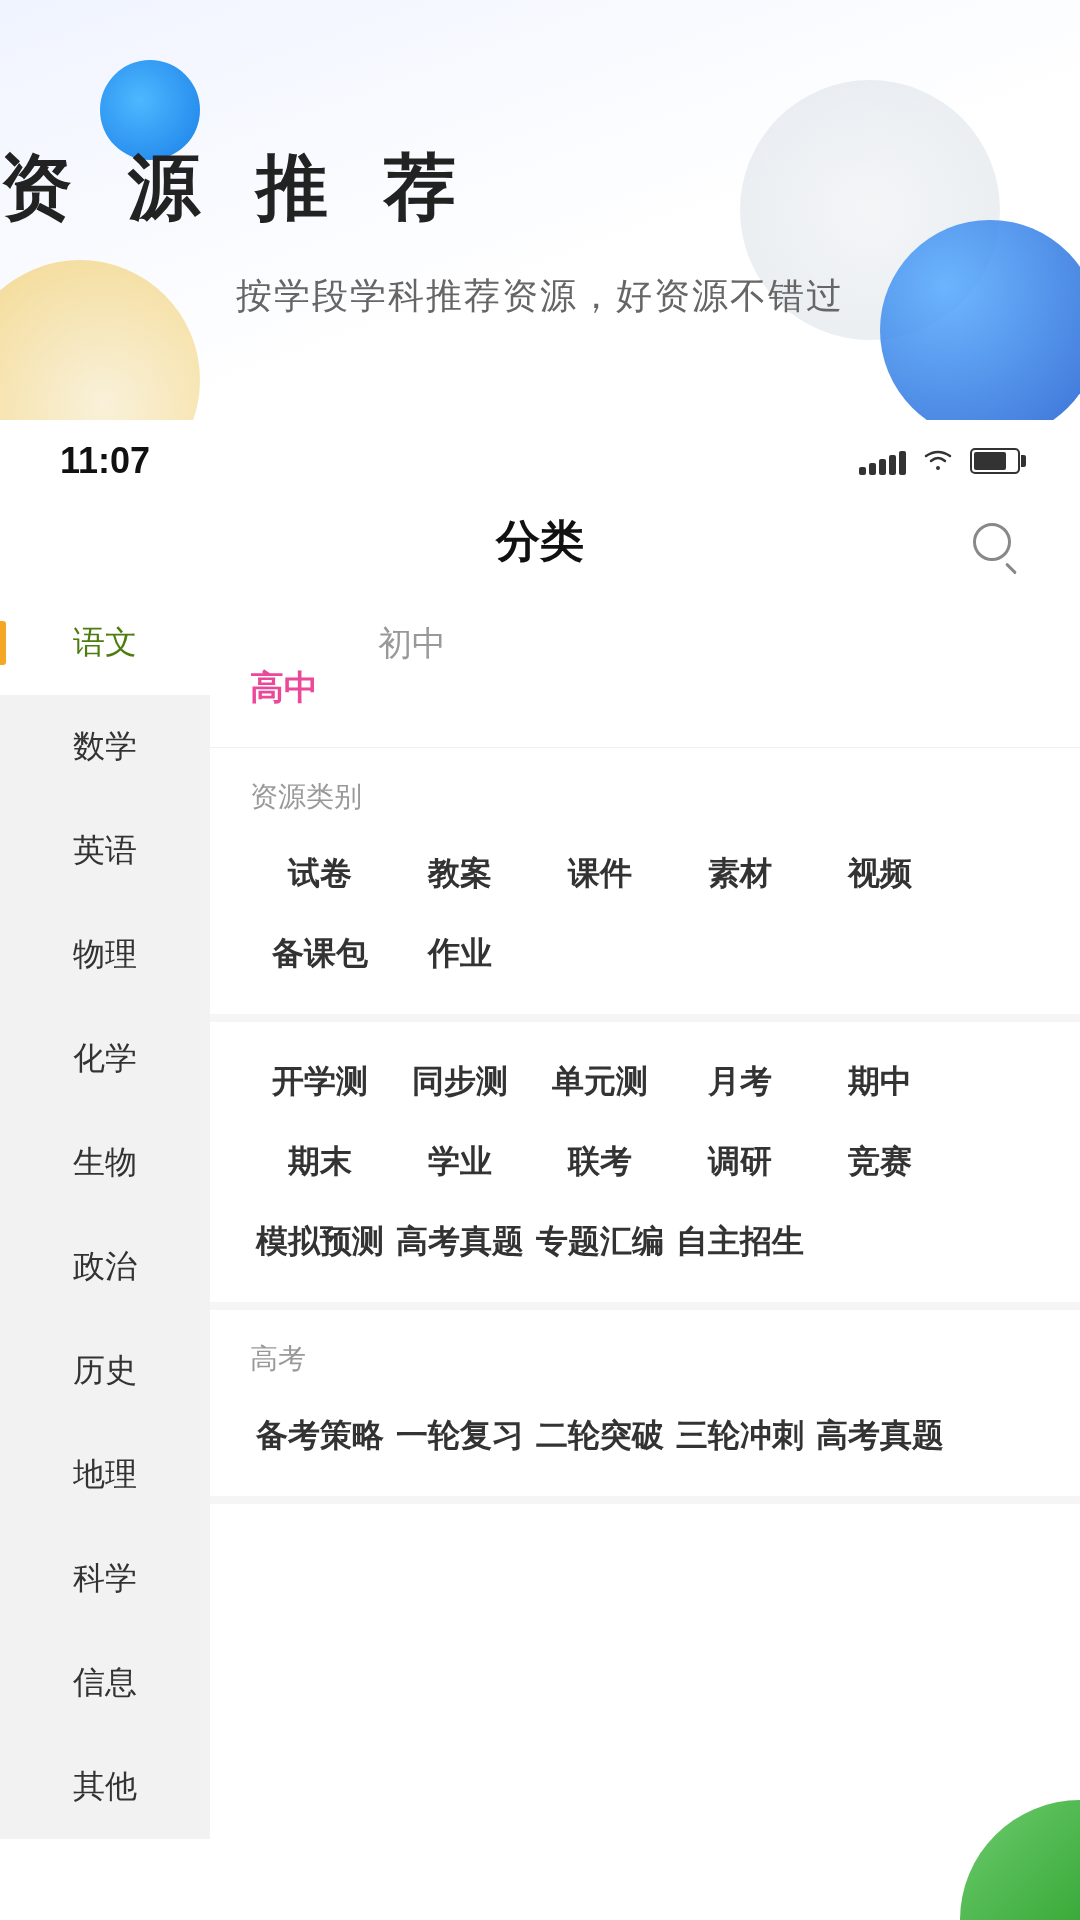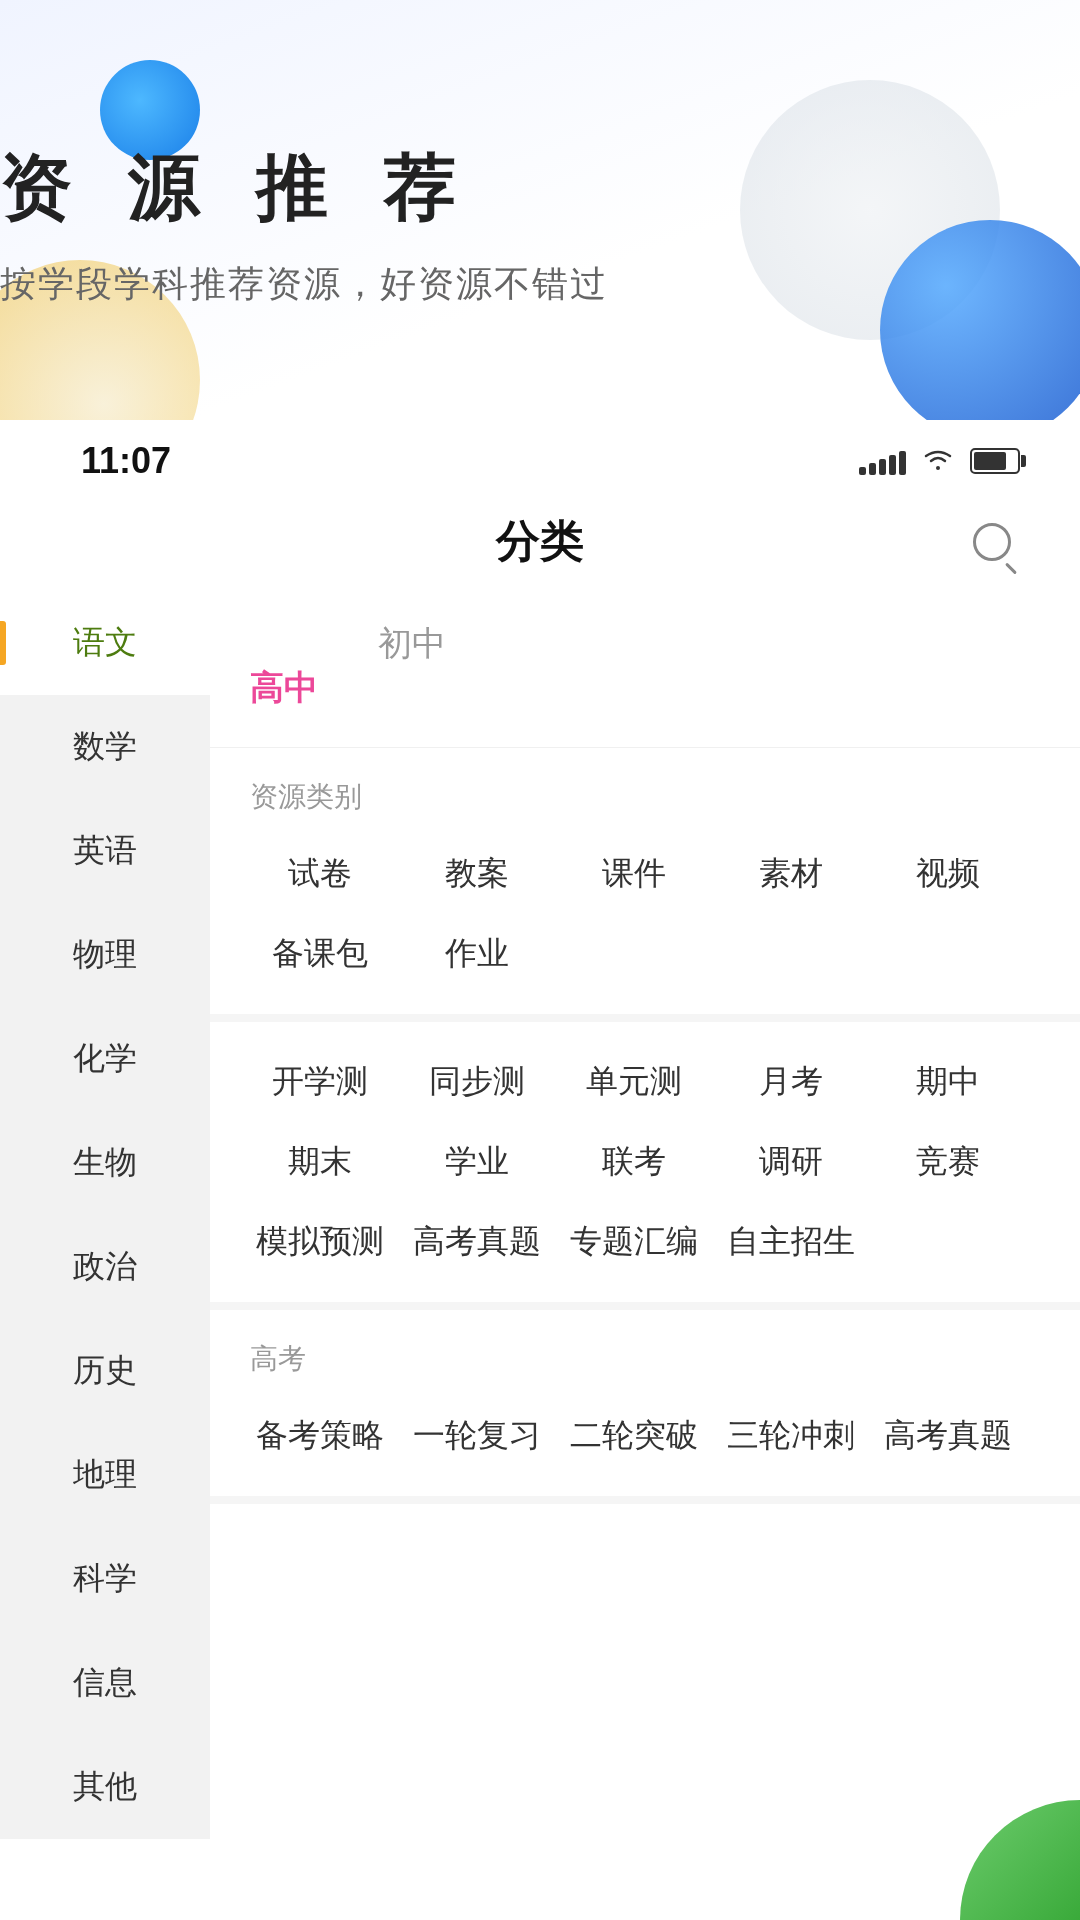--- a/index.html
+++ b/index.html
@@ -65,24 +65,24 @@
       text-align: left;
       font-size: 72px;
       font-weight: 700;
       color: #222;
       letter-spacing: 18px;
       padding-top: 140px;
     }
     .hero-subtitle {
       position: relative;
       z-index: 2;
-      text-align: left;
+      text-align: center;
       font-size: 36px;
       color: #666;
-      margin-top: 24px;
+      margin-top: 36px;
       letter-spacing: 2px;
     }
 
     
     .phone-area {
       position: relative;
       width: 100%;
       background: #fff;
     }
 
@@ -91,21 +91,20 @@
       display: flex;
       justify-content: space-between;
       align-items: center;
       padding: 20px 60px 10px;
       background: #fff;
     }
     .status-time {
       font-size: 36px;
       font-weight: 600;
       color: #111;
-      margin-left: 21px;
     }
     .status-icons {
       display: flex;
       align-items: center;
       gap: 16px;
     }
     .signal-bars {
       display: flex;
       align-items: flex-end;
       gap: 3px;
@@ -262,21 +261,22 @@
       border-bottom: 8px solid #f5f5f5;
     }
     .section-title {
       font-size: 28px;
       color: #999;
       margin-bottom: 28px;
     }
     .tags-grid {
       display: flex;
       flex-wrap: wrap;
-      gap: 20px 17px;
+      gap: 20px 0;
+      font-weight: bold;
     }
     .tag-item {
       font-size: 32px;
       color: #333;
       min-width: 140px;
       padding: 8px 0;
       cursor: pointer;
       text-align: center;
     }
     .green-leaf {

